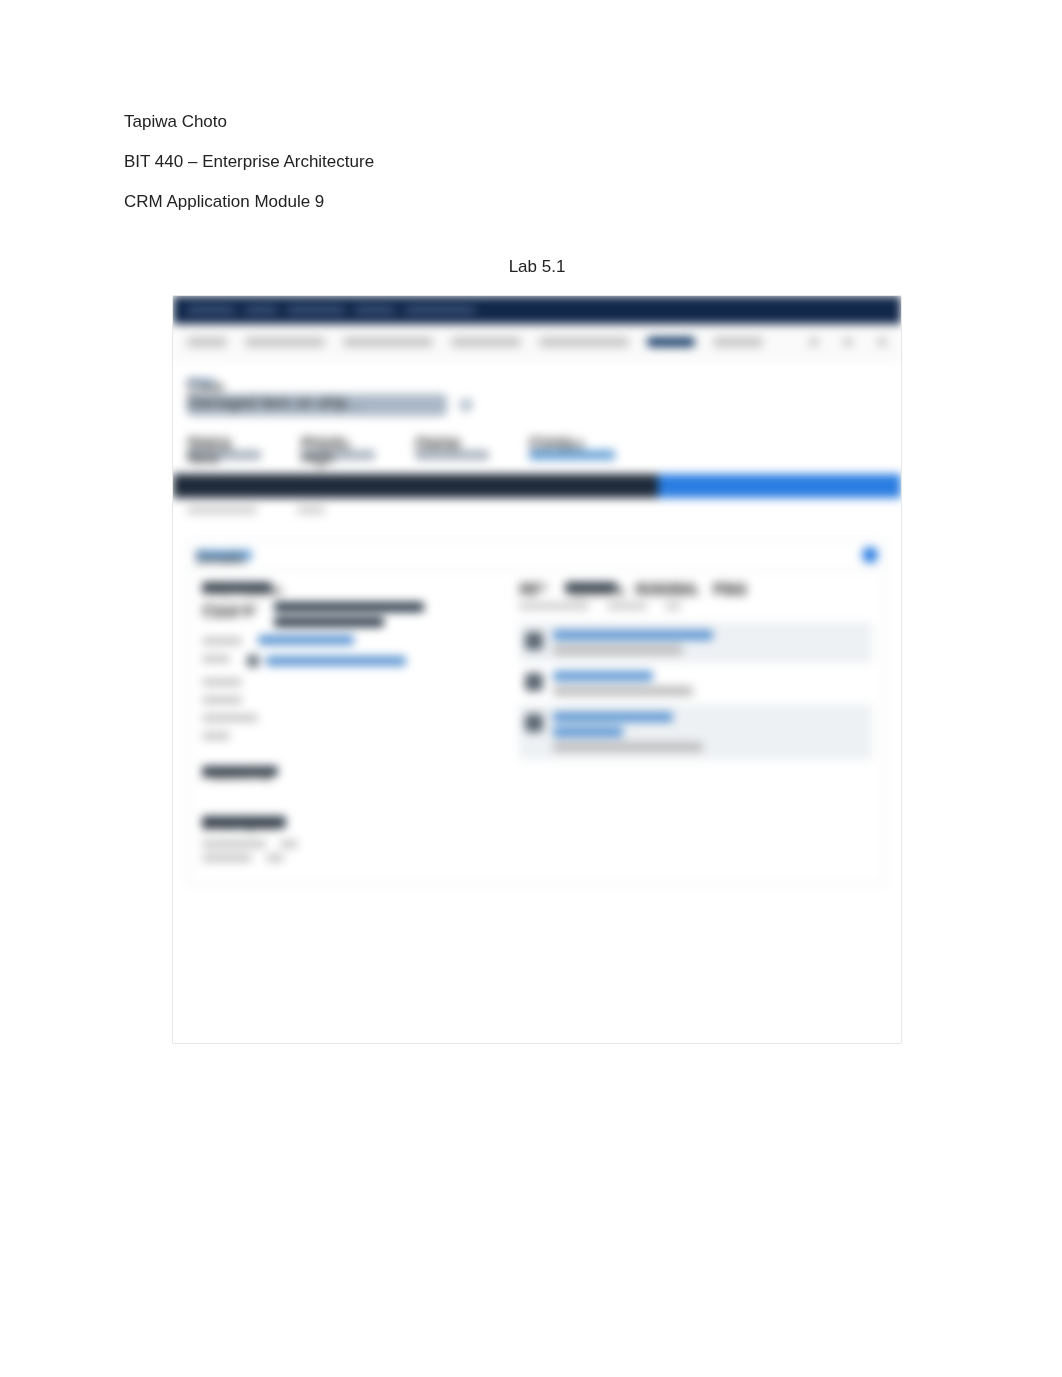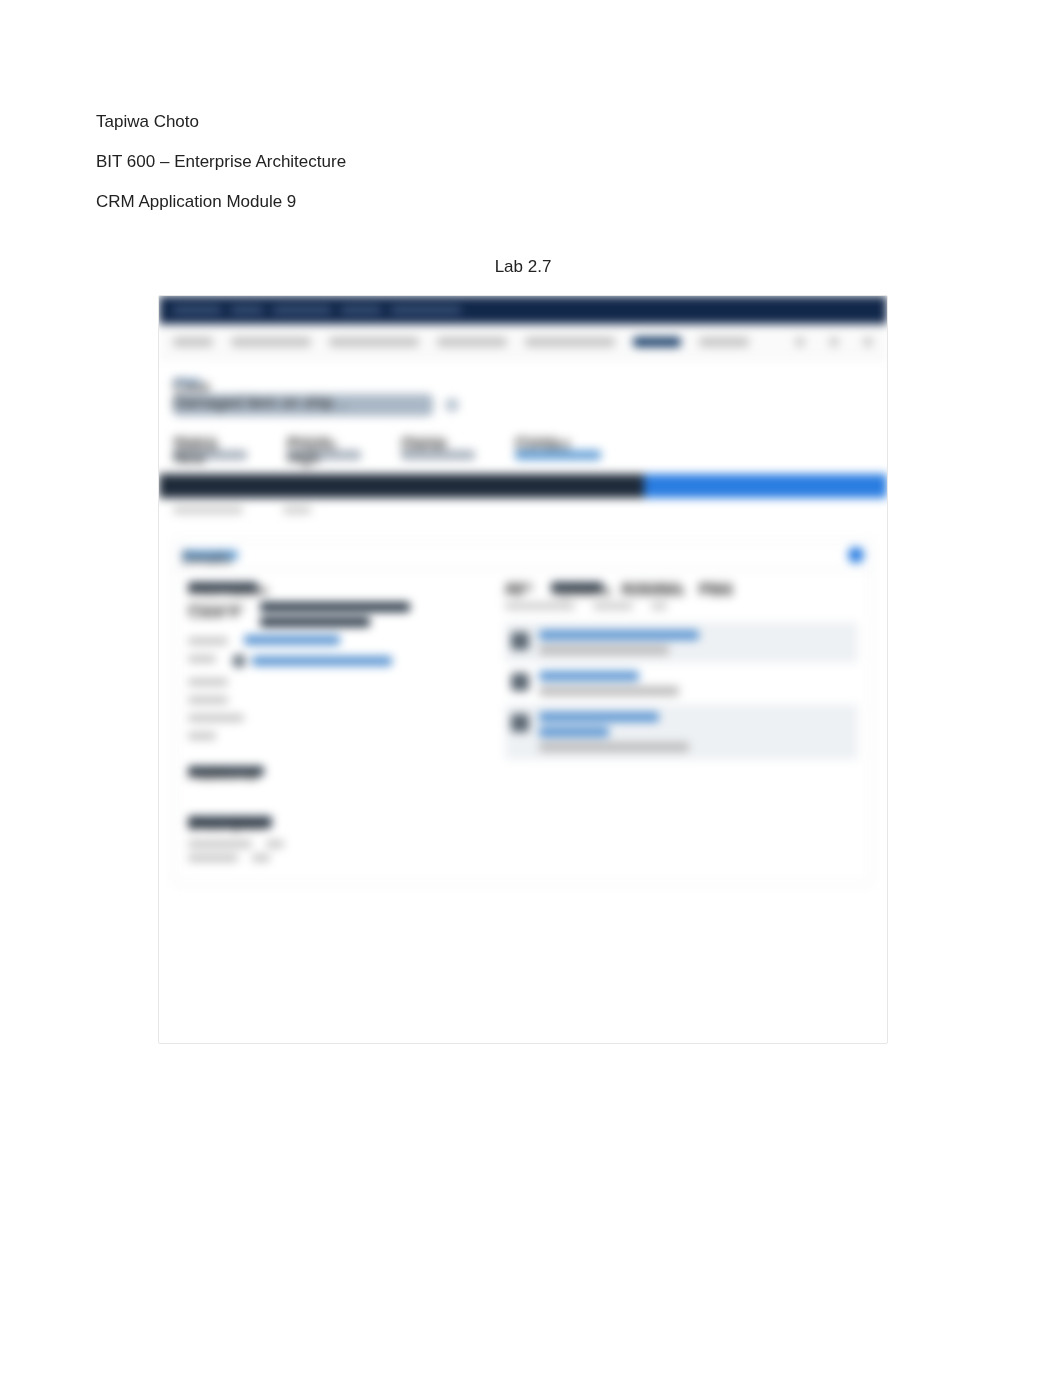--- a/index.html
+++ b/index.html
@@ -1,17 +1,17 @@
 <!DOCTYPE html>
 <html><head>
 <meta charset="utf-8">
 <style>
   * { box-sizing: border-box; margin: 0; padding: 0; }
   html, body { width: 1062px; height: 1377px; background: #ffffff; font-family: "Segoe UI", Arial, sans-serif; color: #222; }
-  .page { padding: 110px 112px 60px 96px; }
+  .page { padding: 110px 112px 60px 96px; margin-left: 28px; }
   .hdr-line { font-size: 17px; line-height: 1.4; margin-bottom: 16px; color: #222; }
   .lab-title { text-align: center; font-size: 17px; margin: 44px 0 18px 0; color: #222; }
 
   
   .shot { width: 730px; margin: 0 auto; border: 1px solid #e6e6e6; border-radius: 2px; overflow: hidden; position: relative; }
   .blur { filter: blur(5px); }
 
   .topbar { height: 28px; background: #12284b; display: flex; align-items: center; gap: 10px; padding: 0 14px; }
   .tb-item { height: 8px; background: #3a5278; border-radius: 3px; }
   .tb-a { width: 48px; } .tb-b { width: 32px; } .tb-c { width: 58px; } .tb-d { width: 40px; } .tb-e { width: 70px; }
@@ -84,24 +84,24 @@
   .mini-row{display:flex;gap:14px;margin-bottom:6px}
   .mr-l{height:8px;background:#c7c7c7;border-radius:3px}
   .mr-a{width:64px}.mr-b{width:18px}
   .shot-pad { height: 140px; background:#fff; }
 </style>
 </head>
 <body>
 
 <div class="page">
   <div class="hdr-line">Tapiwa Choto</div>
-  <div class="hdr-line">BIT 600 – Enterprise Architecture</div>
+  <div class="hdr-line">BIT 440 – Enterprise Architecture</div>
   <div class="hdr-line">CRM Application Module 9</div>
 
-  <div class="lab-title">Lab 2.7</div>
+  <div class="lab-title">Lab 5.1</div>
 
   <div class="shot">
     <div class="blur">
 
       <div class="topbar">
         <div class="tb-item tb-a"></div>
         <div class="tb-item tb-b"></div>
         <div class="tb-item tb-c"></div>
         <div class="tb-item tb-d"></div>
         <div class="tb-item tb-e"></div>

